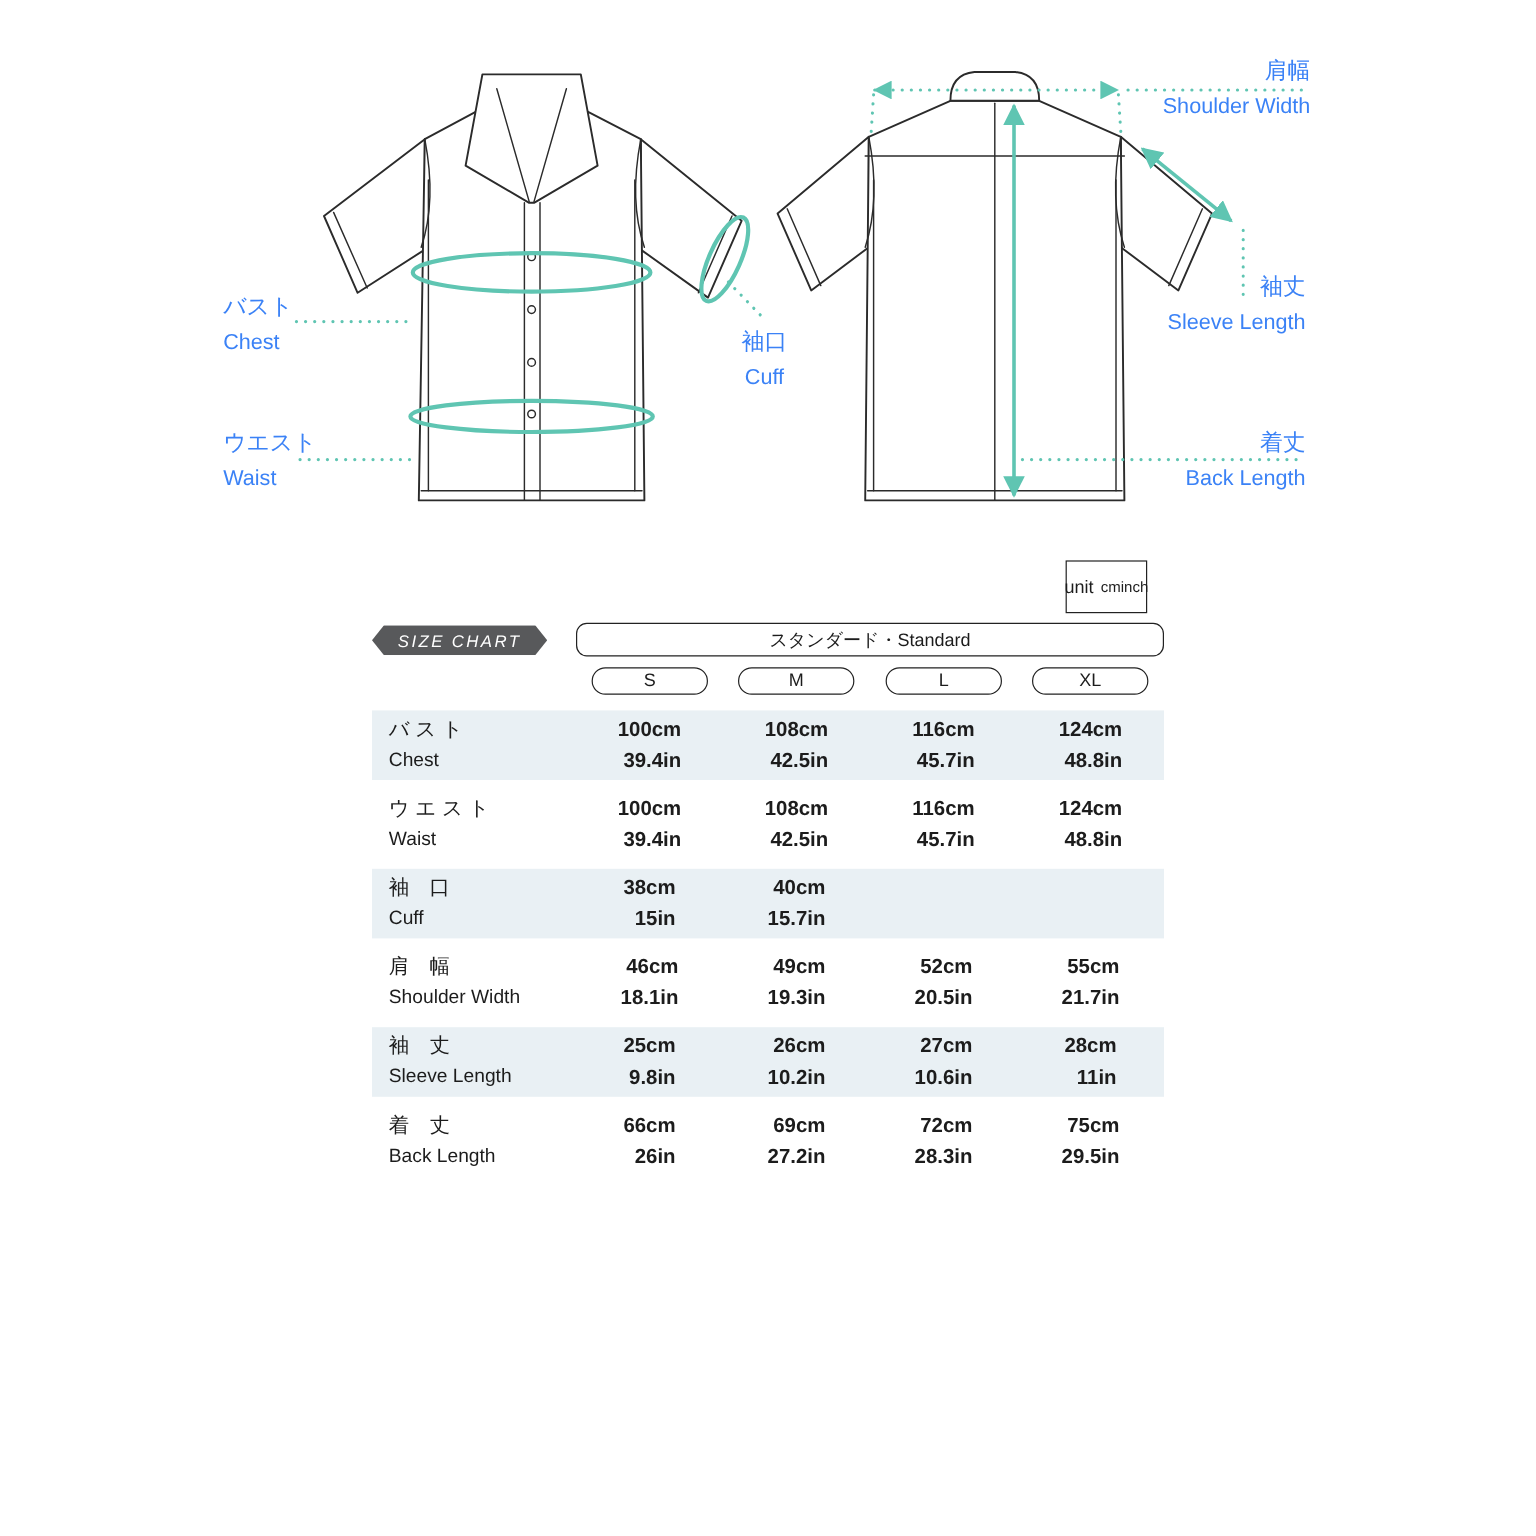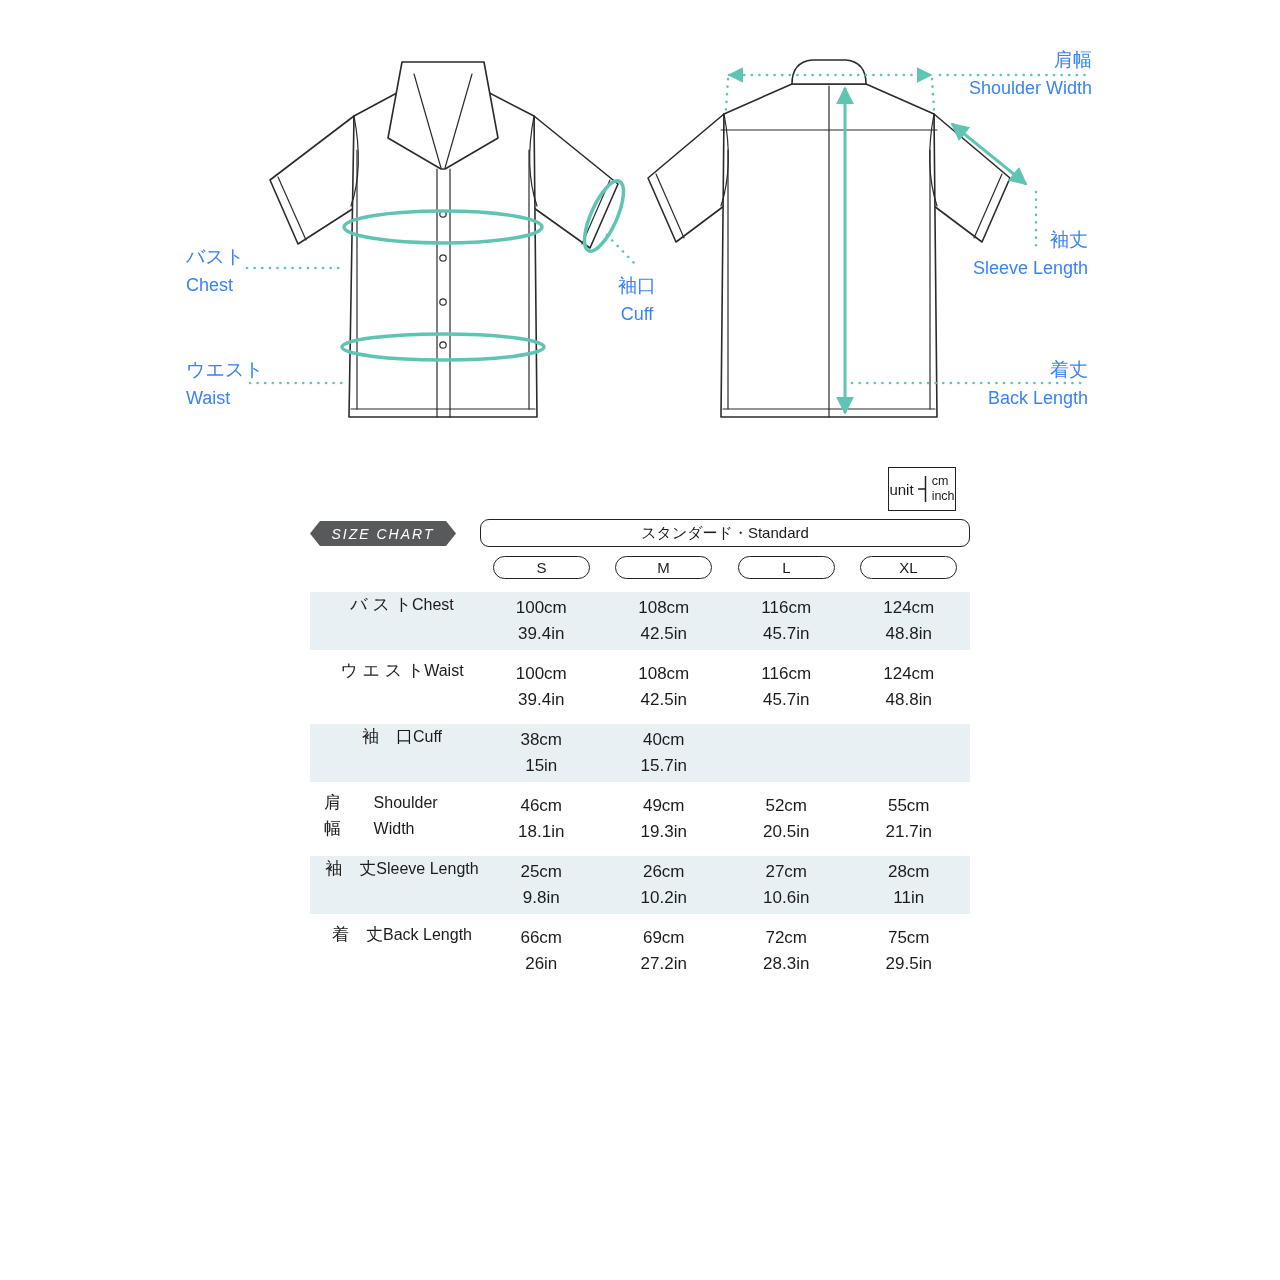--- a/index.html
+++ b/index.html
@@ -16,21 +16,21 @@
   .anno.right { text-align:right; }
   .anno.center { text-align:center; }
 
   
   .unitbox {
     position:absolute; left:888px; top:467px; width:68px; height:44px;
     border:1.5px solid #222; box-sizing:border-box;
     display:flex; align-items:center; justify-content:center; gap:3px;
   }
   .unit-word { font-size:15px; }
-  .unit-stack { display:flex; flex-direction:column; font-size:12.5px; line-height:15px; }
+  .unit-stack { display:flex; font-size:12.5px; line-height:15px; }
 
   
   .badge {
     position:absolute; left:310px; top:521px; width:146px; height:25px;
     background:#58595b; color:#fff; font-size:14px; letter-spacing:2px;
     display:flex; align-items:center; justify-content:center;
     clip-path:polygon(10px 0px, 136px 0px, 146px 12.5px, 136px 25px, 10px 25px, 0px 12.5px);
     font-style:italic;
   }
   .category {
@@ -43,25 +43,25 @@
     position:absolute; top:556px; width:97px; height:23px;
     border:1.5px solid #222; border-radius:12px; box-sizing:border-box;
     display:flex; align-items:center; justify-content:center; font-size:15px;
     background:#fff;
   }
 
   
   .table { position:absolute; left:310px; top:592px; width:660px; }
   .trow { display:grid; grid-template-columns:170px repeat(4,122.5px); height:58px; margin-bottom:8px; }
   .trow.stripe { background:#e9f0f4; }
-  .tlabel { padding-left:14px; display:flex; justify-content:center; }
+  .tlabel { padding-left:14px; display:flex; flex-direction:column; justify-content:center; }
   .tlabel .jp { font-size:17px; line-height:26px; }
   .tlabel .en { font-size:16px; line-height:26px; }
   .tcell { display:flex; align-items:center; justify-content:center; }
-  .tcell .vals { text-align:center; font-size:17px; line-height:26px; }
+  .tcell .vals { text-align:right; font-size:17px; line-height:26px;font-weight:bold; }
 
   
   .s-fill { fill:#fff; stroke:#2b2b2b; stroke-width:1.6; stroke-linejoin:round; }
   .s-line { fill:none; stroke:#2b2b2b; stroke-width:1.2; stroke-linejoin:round; stroke-linecap:round; }
   .teal-thick { stroke:#5fc5b2; stroke-width:3.5; fill:none; }
   .teal-arrow { stroke:#5fc5b2; stroke-width:3; fill:none; }
   .teal-dot { stroke:#5fc5b2; stroke-width:2.6; fill:none; stroke-dasharray:0.1 7.5; stroke-linecap:round; }
 </style>
 </head>
 <body>

